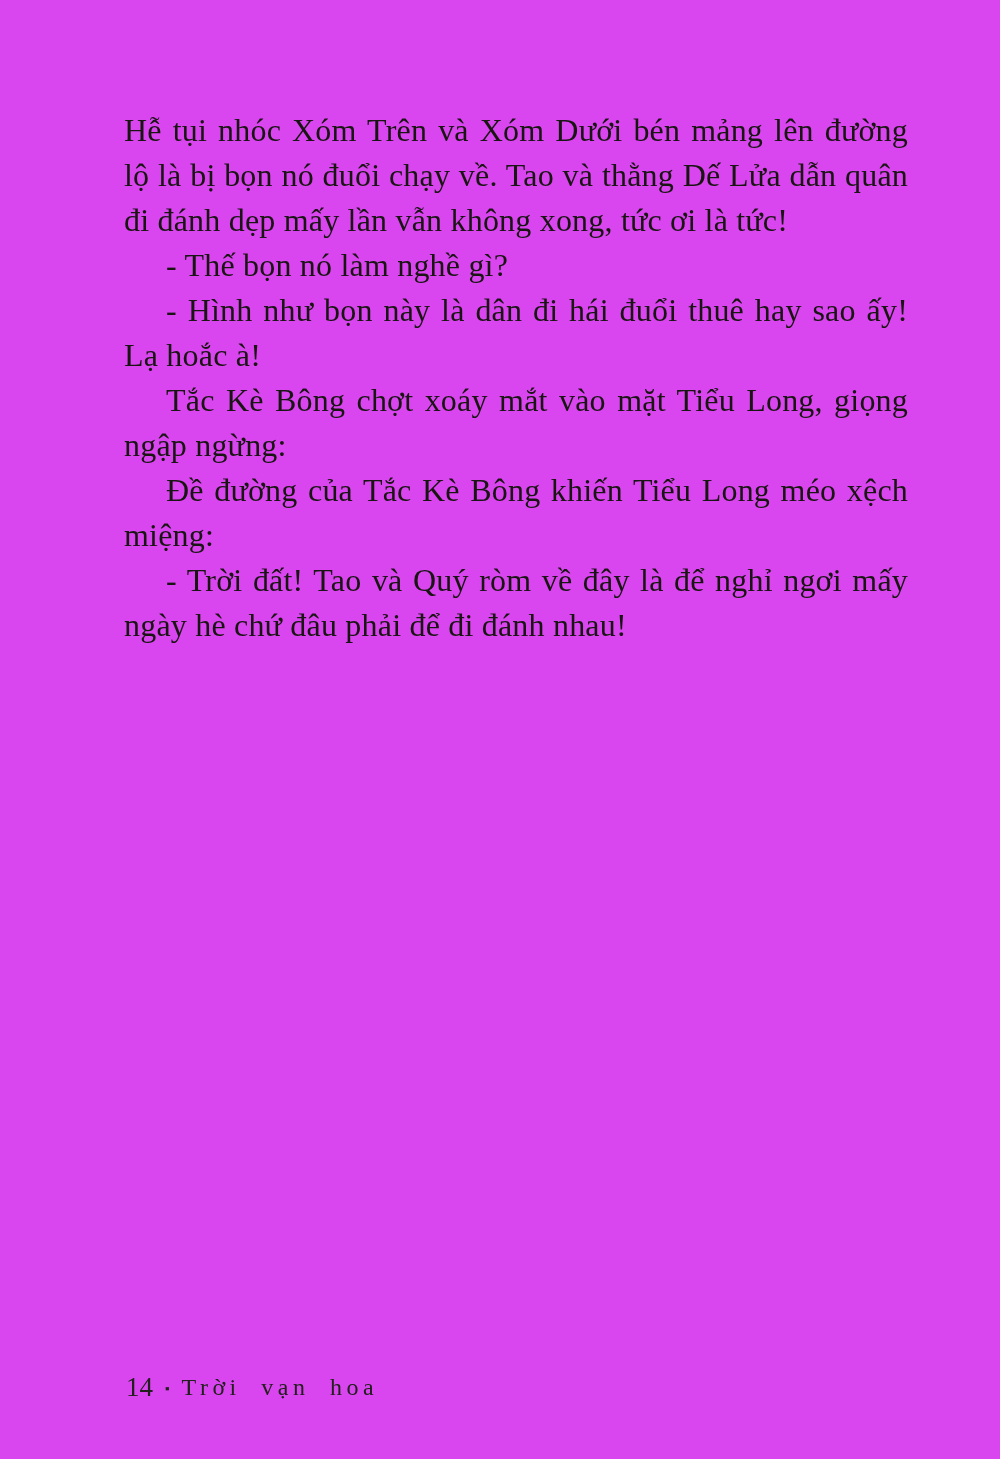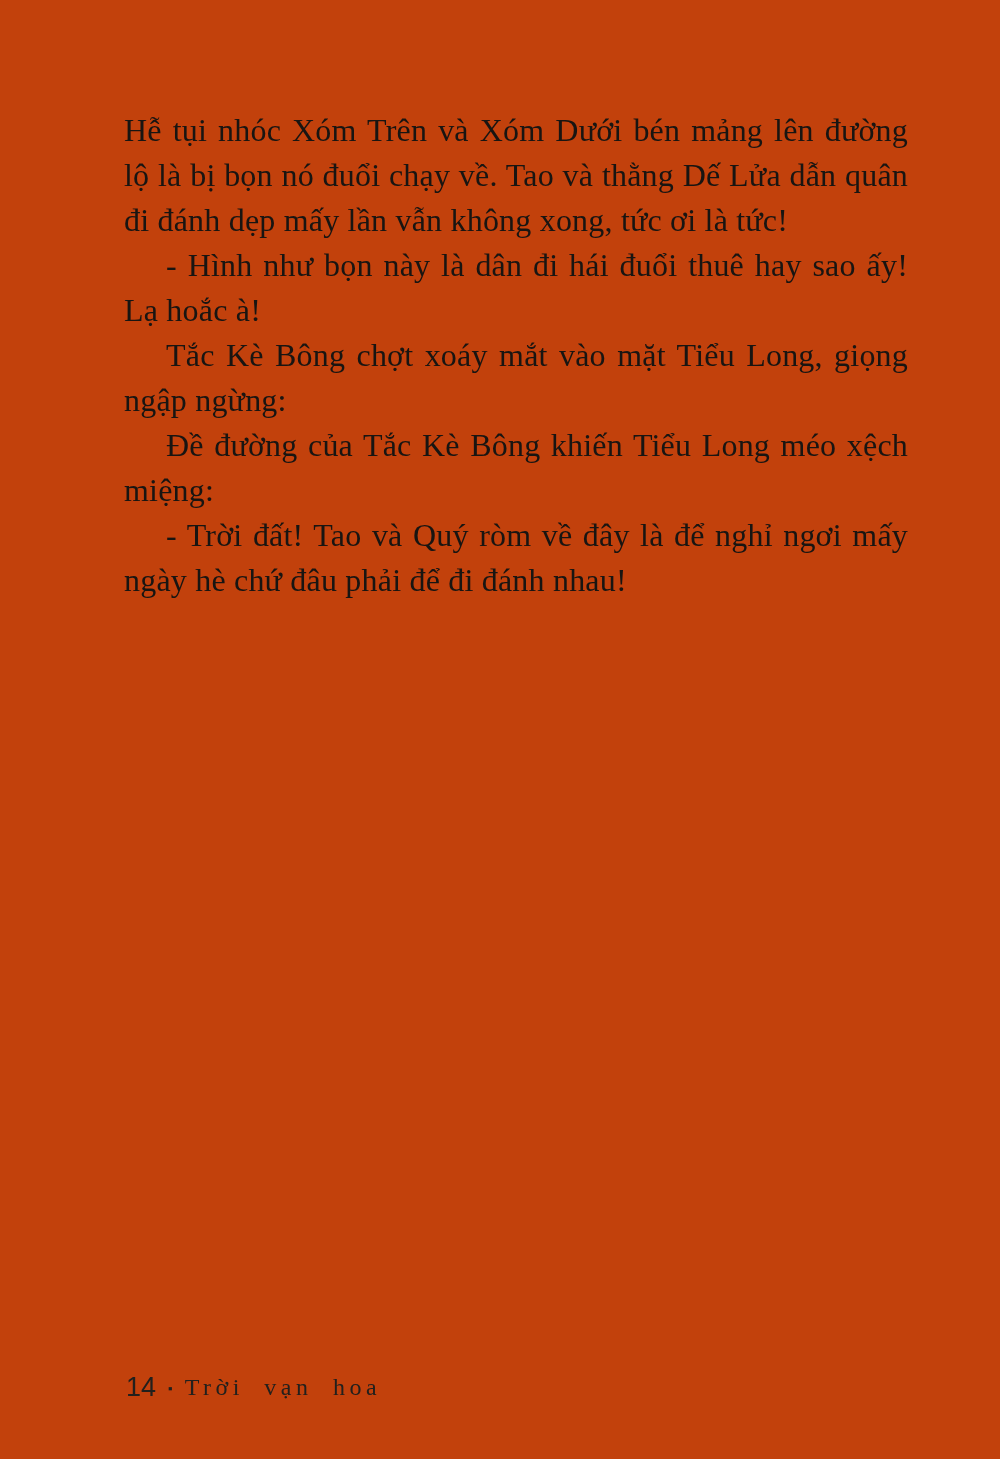--- a/index.html
+++ b/index.html
@@ -5,21 +5,21 @@
   html, body {
     margin: 0;
     padding: 0;
     background: #e8e8e8;
   }
   .page {
     position: relative;
     width: 1000px;
     height: 1459px;
     margin: 0 auto;
-    background: #c2410c;
+    background: #d946ef;
     color: #181512;
     font-family: "Liberation Serif", "DejaVu Serif", serif;
     overflow: hidden;
   }
   .body-text {
     position: absolute;
     left: 124px;
     top: 108px;
     width: 784px;
     font-size: 32px;
@@ -37,21 +37,21 @@
   .footer {
     position: absolute;
     left: 126px;
     top: 1372px;
     display: flex;
     align-items: center;
     color: #22201d;
   }
   .footer .page-number {
     font-size: 27px;
-    font-family: Liberation Sans, sans-serif;
+    font-family: Liberation Serif, serif;
   }
   .footer .bullet {
     font-size: 13px;
     margin: 0 12px 0 12px;
     position: relative;
     top: 1px;
   }
   .footer .book-title {
     font-size: 24px;
     letter-spacing: 4.5px;
@@ -60,20 +60,21 @@
   }
 </style>
 </head>
 <body>
 
 <div class="page">
 
   <div class="body-text">
 
   <p class="para">Hễ tụi nhóc Xóm Trên và Xóm Dưới bén mảng lên đường lộ là bị bọn nó đuổi chạy về. Tao và thằng Dế Lửa dẫn quân đi đánh dẹp mấy lần vẫn không xong, tức ơi là tức!</p>
+      <p class="para indent">- Thế bọn nó làm nghề gì?</p>
       <p class="para indent">- Hình như bọn này là dân đi hái đuổi thuê hay sao ấy! Lạ hoắc à!</p>
       <p class="para indent">Tắc Kè Bông chợt xoáy mắt vào mặt Tiểu Long, giọng ngập ngừng:</p>
       <p class="para indent">Đề đường của Tắc Kè Bông khiến Tiểu Long méo xệch miệng:</p>
       <p class="para indent">- Trời đất! Tao và Quý ròm về đây là để nghỉ ngơi mấy ngày hè chứ đâu phải để đi đánh nhau!</p>
     </div>
 
   <div class="footer">
     <span class="page-number">14</span>
     <span class="bullet">▪</span>
     <span class="book-title">Trời vạn hoa</span>

